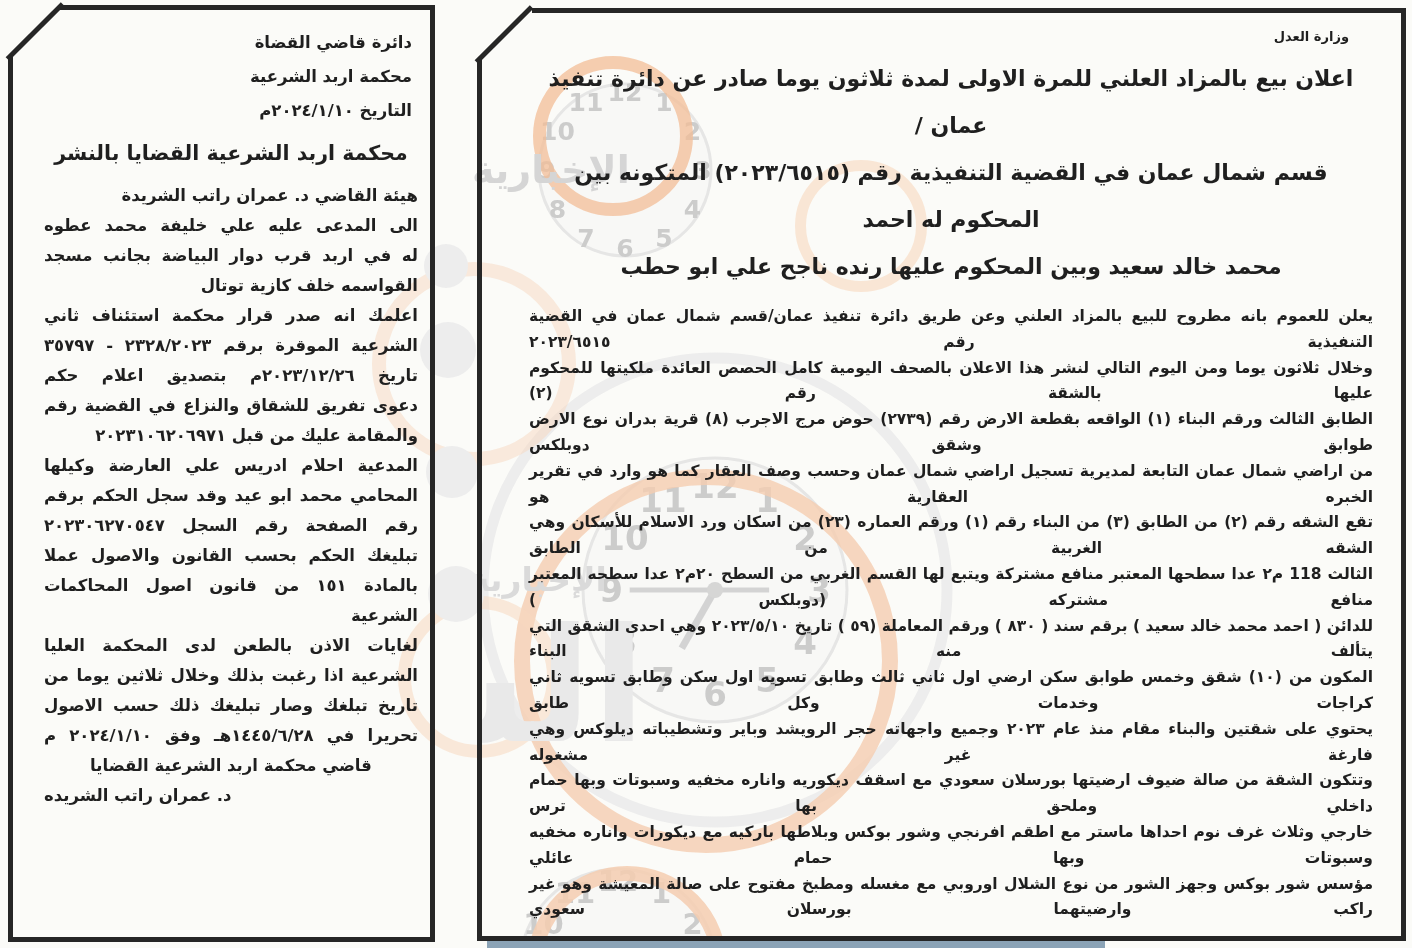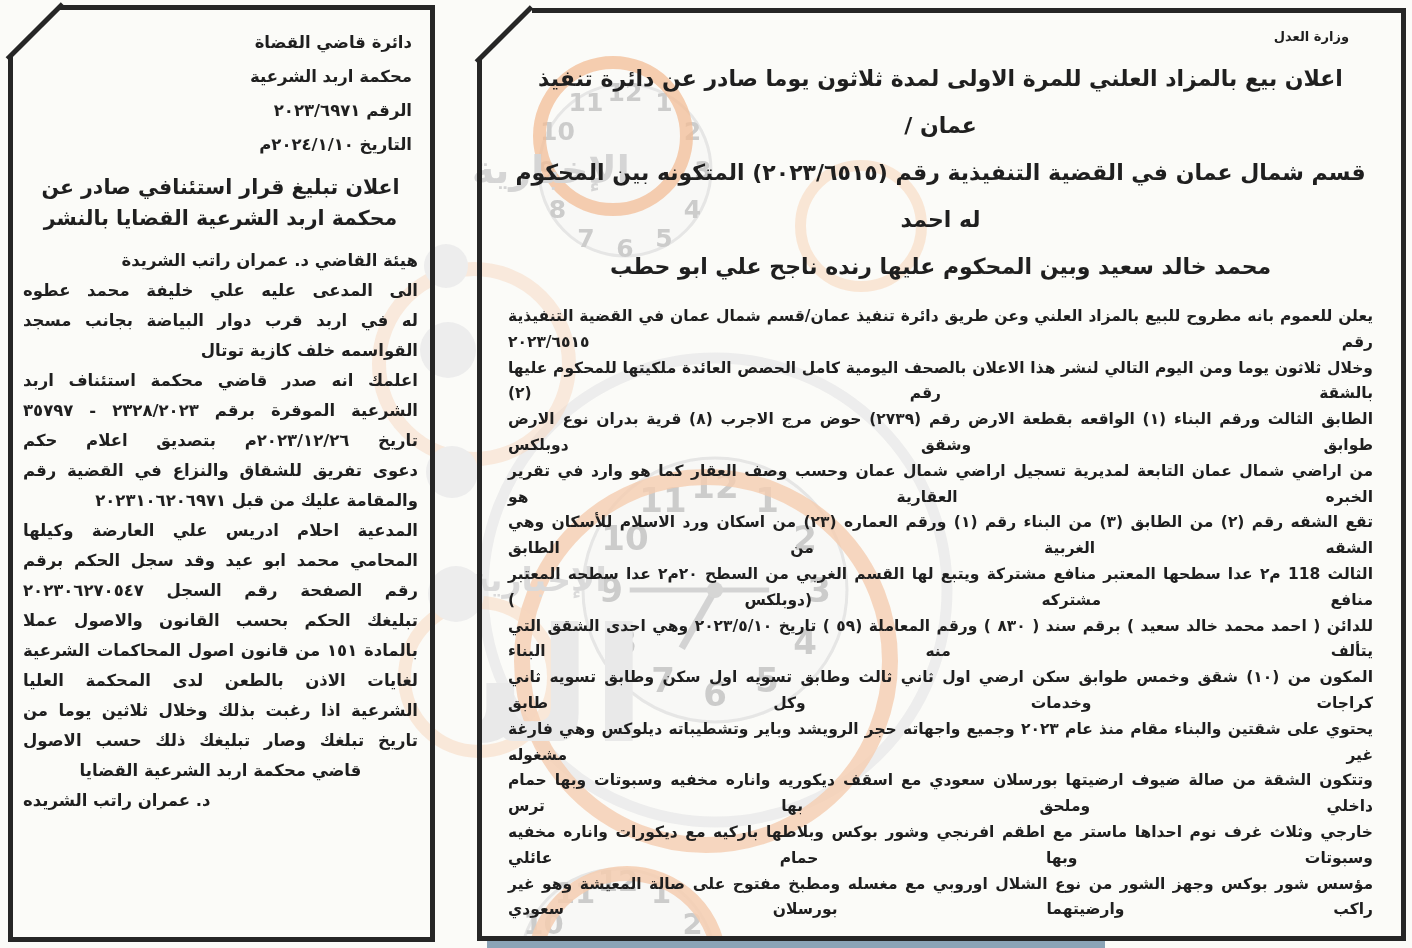--- a/index.html
+++ b/index.html
@@ -49,21 +49,21 @@
   
   #rightBox{left:477px;top:8px;width:929px;height:933px;}
   #rightBox .b-top{left:55px;}
   #rightInner{padding:14px 28px 0 26px;}
   .ministry{font-size:13px;text-align:right;padding-right:24px;line-height:20px;}
   .r-title{margin-top:8px;}
   .r-title .line{font-size:22px;line-height:47px;text-align:center;}
   .r-body{margin-top:14px;}
   .r-body .line{font-size:15.5px;line-height:25.8px;}
   
-  .line{white-space:normal;}
+  .line{white-space:normal;margin-left:21px;}
   .full{text-align:justify;text-align-last:justify;}
   .endR{text-align:right;}
   .endL{text-align:left;}
   .center{text-align:center;}
   
   #strip{position:absolute;left:487px;top:941px;width:618px;height:7px;background:#8ba3b6;z-index:3;}
 </style>
 </head>
 <body>
 
@@ -135,45 +135,44 @@
 <div class="box" id="leftBox">
   <div class="bar b-top"></div>
   <div class="bar b-right"></div>
   <div class="bar b-bottom"></div>
   <div class="bar b-left"></div>
   <div class="bar b-diag"></div>
   <div class="inner" id="leftInner">
     <div class="l-head">
         <div class="line endR">دائرة قاضي القضاة</div>
         <div class="line endR">محكمة اربد الشرعية</div>
-        <div class="line endR">الرقم ٢٠٢٣/٦٩٧١</div>
         <div class="line endR">التاريخ ٢٠٢٤/١/١٠م</div>
       </div>
     <div class="l-title">
-        <div class="line center">اعلان تبليغ قرار استئنافي صادر عن</div>
         <div class="line center">محكمة اربد الشرعية القضايا بالنشر</div>
       </div>
     <div class="l-body">
         <div class="line endR">هيئة القاضي د. عمران راتب الشريدة</div>
         <div class="line full">الى المدعى عليه علي خليفة محمد عطوه</div>
         <div class="line full">له في اربد قرب دوار البياضة بجانب مسجد</div>
         <div class="line endR">القواسمه خلف كازية توتال</div>
-        <div class="line full">اعلمك انه صدر قاضي محكمة استئناف اربد</div>
+        <div class="line full">اعلمك انه صدر قرار محكمة استئناف ثاني</div>
         <div class="line full">الشرعية الموقرة برقم ٢٣٢٨/٢٠٢٣ - ٣٥٧٩٧</div>
         <div class="line full">تاريخ ٢٠٢٣/١٢/٢٦م بتصديق اعلام حكم</div>
         <div class="line full">دعوى تفريق للشقاق والنزاع في القضية رقم</div>
         <div class="line endR">والمقامة عليك من قبل ٢٠٢٣١٠٦٢٠٦٩٧١</div>
         <div class="line full">المدعية احلام ادريس علي العارضة وكيلها</div>
         <div class="line full">المحامي محمد ابو عيد وقد سجل الحكم برقم</div>
         <div class="line full">رقم الصفحة رقم السجل ٢٠٢٣٠٦٢٧٠٥٤٧</div>
         <div class="line full">تبليغك الحكم بحسب القانون والاصول عملا</div>
         <div class="line full">بالمادة ١٥١ من قانون اصول المحاكمات الشرعية</div>
         <div class="line full">لغايات الاذن بالطعن لدى المحكمة العليا</div>
         <div class="line full">الشرعية اذا رغبت بذلك وخلال ثلاثين يوما من</div>
         <div class="line full">تاريخ تبلغك وصار تبليغك ذلك حسب الاصول</div>
+        <div class="line full">تحريرا في ١٤٤٥/٦/٢٨هـ وفق ٢٠٢٤/١/١٠ م</div>
         <div class="line center">قاضي محكمة اربد الشرعية القضايا</div>
         <div class="line endL">د. عمران راتب الشريده</div>
       </div>
   </div>
 </div>
 
 <div class="box" id="rightBox">
   <div class="bar b-top"></div>
   <div class="bar b-right"></div>
   <div class="bar b-bottom"></div>

